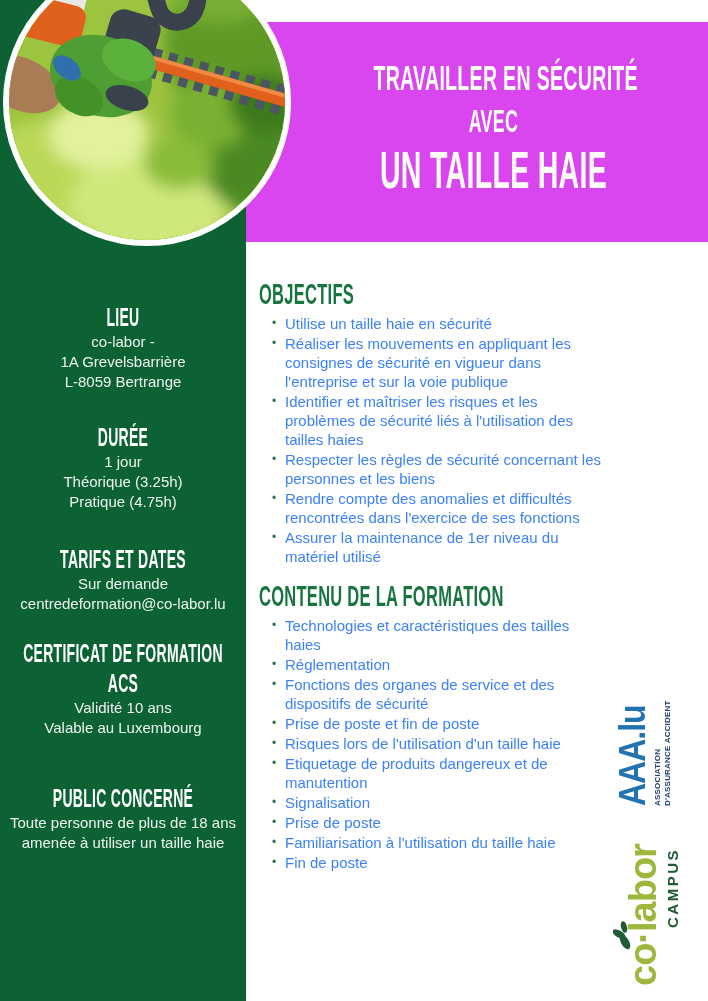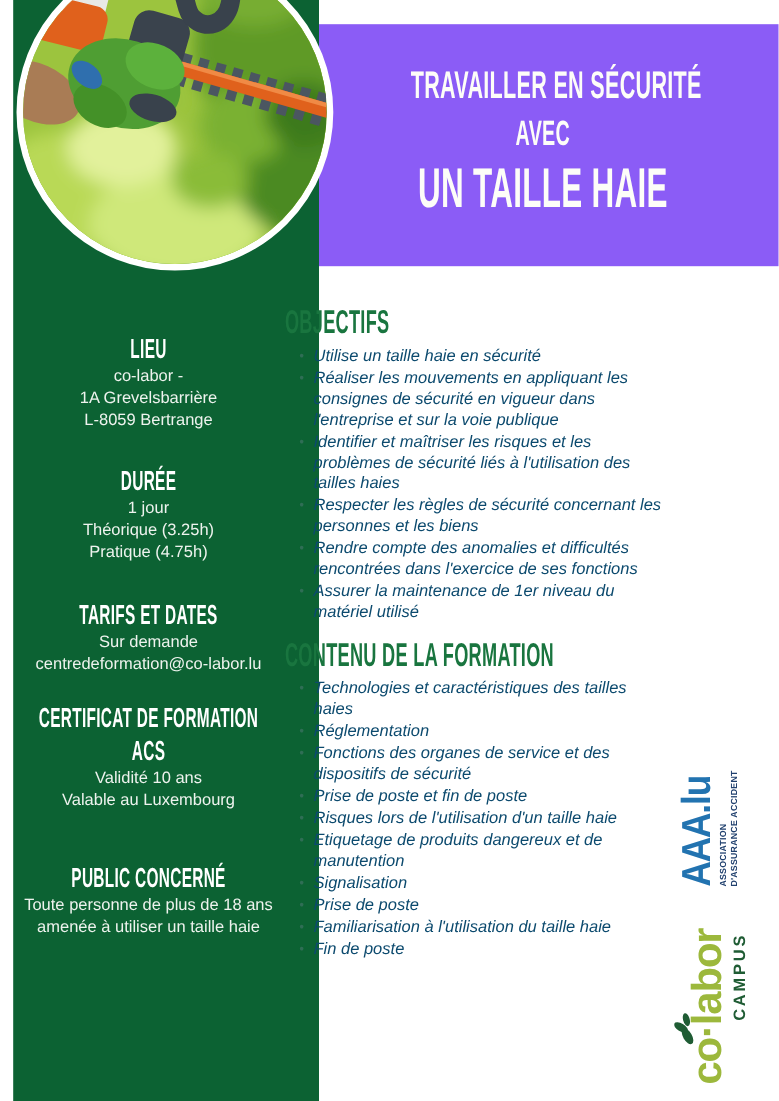--- a/index.html
+++ b/index.html
@@ -1,50 +1,50 @@
 <!DOCTYPE html>
 <html><head>
 <meta charset="utf-8">
 <style>
   html,body{margin:0;padding:0;background:#ffffff;}
   .page{position:relative;width:708px;height:1001px;overflow:hidden;background:#ffffff;
         font-family:"Liberation Sans",sans-serif;}
 
   
   .banner{position:absolute;left:245px;top:22px;width:463px;height:220px;
-          background:#8b5cf6;box-sizing:border-box;padding-top:34px;padding-left:34px;}
+          background:#d946ef;box-sizing:border-box;padding-top:34px;padding-left:34px;}
   .banner .bline{color:#fdfdf8;font-weight:bold;text-align:center;
                  transform:scaleX(0.56);transform-origin:center;white-space:nowrap;}
   .bline1{font-size:35px;line-height:44px;letter-spacing:.5px;}
   .bline2{font-size:32px;line-height:42px;letter-spacing:.5px;}
   .bline3{font-size:51px;line-height:58px;letter-spacing:.5px;}
 
   
-  .sidebar{position:absolute;left:0;top:0;width:278px;height:1001px;background:#0c6233;margin-left:12px;}
+  .sidebar{position:absolute;left:0;top:0;width:246px;height:1001px;background:#0c6233;}
   .photo-circle{position:absolute;left:3px;top:-42px;width:288px;height:288px;
                 border-radius:50%;border:6px solid #ffffff;overflow:hidden;
                 background:#8cbe3c;box-sizing:border-box;z-index:3;}
   .photo-circle svg{display:block;}
   .sb-sections{position:absolute;left:0;top:302px;width:246px;color:#eef3ee;text-align:center;}
   .sb-heading{margin:0;width:420px;margin-left:-87px;color:#ffffff;font-weight:bold;
               font-size:25px;line-height:30px;transform:scaleX(0.56);transform-origin:center;
               white-space:pre-line;letter-spacing:.5px;}
   .sb-line{margin:0;font-size:15px;line-height:20px;padding:0 8px;}
   .sb-section{margin-bottom:0;}
   .mt-duree{margin-top:30px;}  .mt-tarifs{margin-top:32px;}
   .mt-cert{margin-top:24px;}   .mt-public{margin-top:45px;}
 
   
   .main{position:absolute;left:246px;top:232px;width:356px;box-sizing:border-box;
         padding:46px 0 0 13px;}
   .main-heading{margin:0;color:#19753f;font-weight:bold;font-size:30px;line-height:32px;
                 transform:scaleX(0.55);transform-origin:left center;white-space:nowrap;
                 width:500px;letter-spacing:.5px;}
   .bullets{margin:4px 0 0 0;padding:0 0 0 26px;list-style:none;}
-  .bullets li{position:relative;color:#0c4a6e;font-size:15px;line-height:19px;margin:0 0 1px 0;font-style:italic;}
+  .bullets li{position:relative;color:#3b82f6;font-size:15px;line-height:19px;margin:0 0 1px 0;}
   .bullets li::before{content:"•";position:absolute;left:-13px;top:0;font-size:12px;color:#2f6e55;}
   .gap-section{margin-top:14px;}
 
   
   .logo-aaa{position:absolute;left:613px;top:688px;width:78px;height:118px;}
   .logo-aaa .rot{position:absolute;left:50%;top:50%;width:118px;height:78px;
                  transform:translate(-50%,-50%) rotate(-90deg);}
   .aaa-big{color:#2273b0;font-weight:bold;font-size:32px;line-height:34px;
            letter-spacing:-1px;white-space:nowrap;transform:scaleY(1.15);transform-origin:top;}
   .aaa-small{margin-top:6px;color:#20406e;font-weight:bold;font-size:8px;line-height:9.5px;

